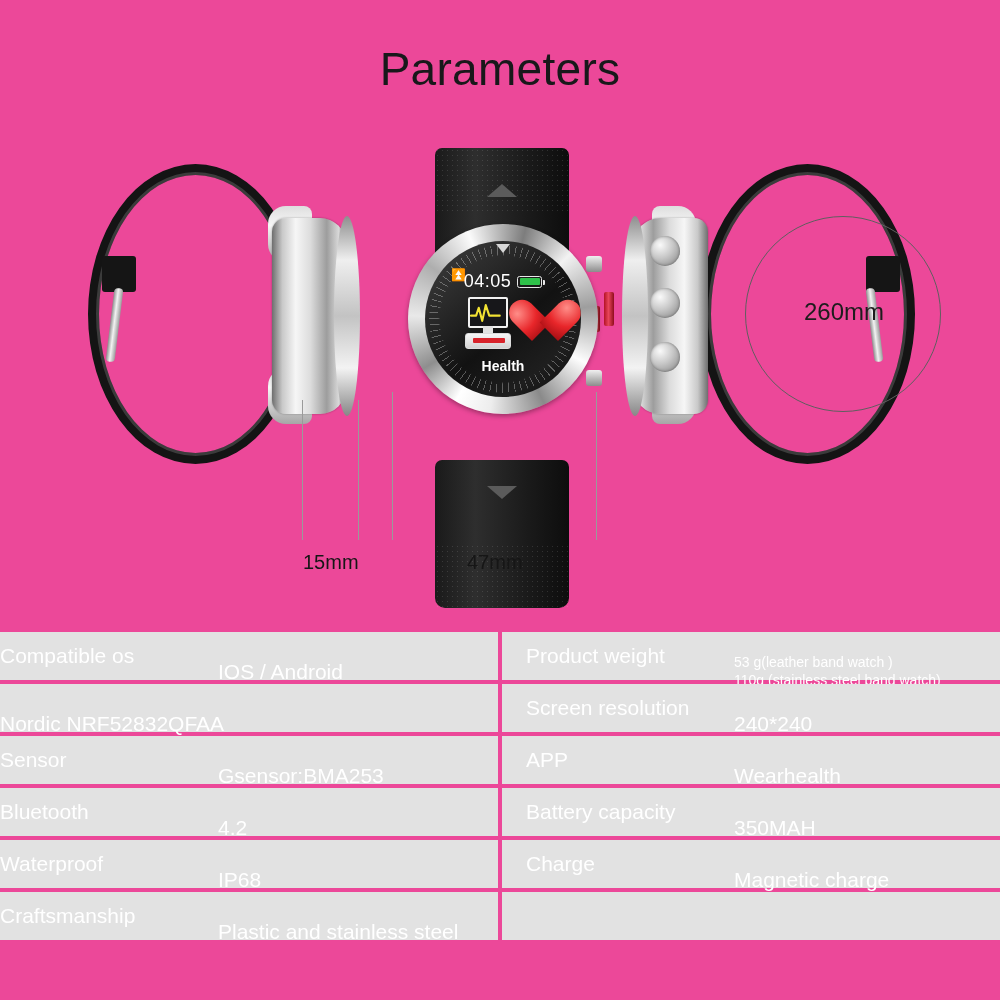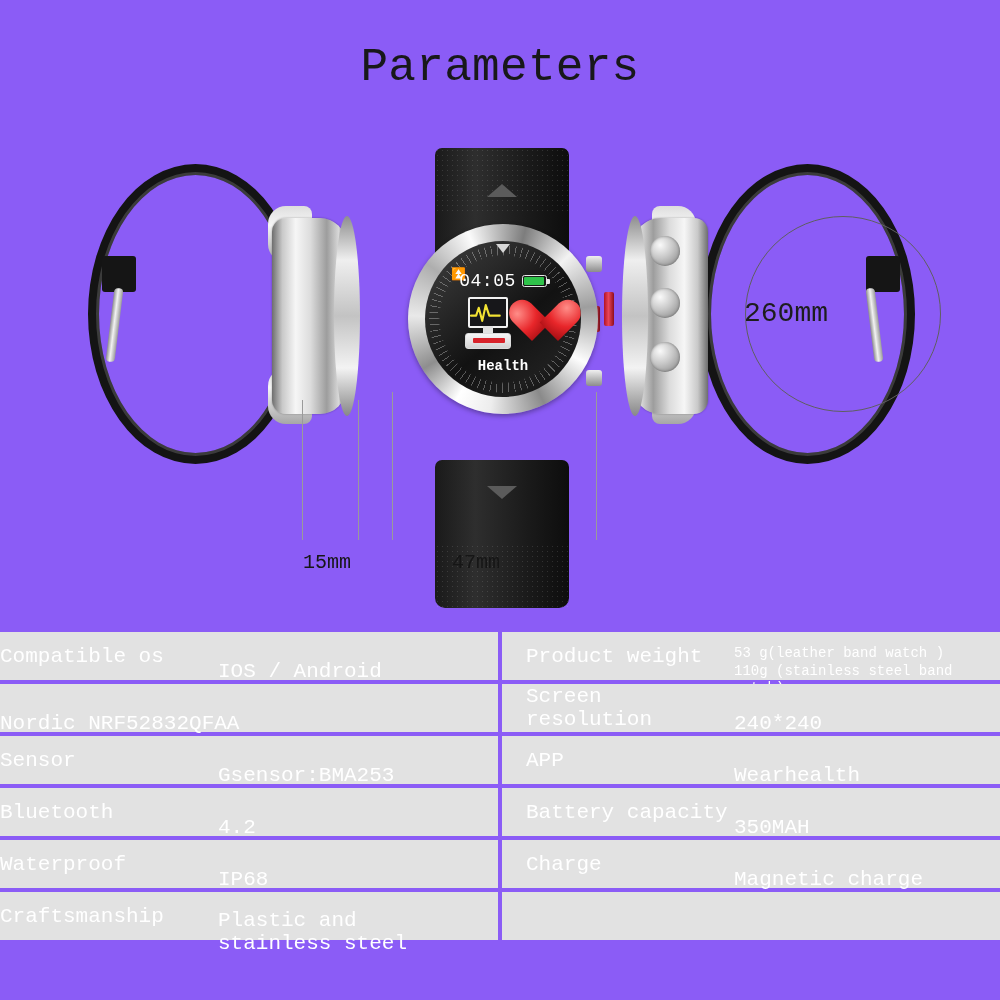--- a/index.html
+++ b/index.html
@@ -5,22 +5,21 @@
   * { box-sizing: border-box; margin: 0; padding: 0; }
   html, body {
     width: 1000px; height: 1000px;
     background: #fdfdf5;
     font-family: "Liberation Sans", sans-serif;
     overflow: hidden;
   }
   #page {
     position: relative;
     width: 1000px; height: 1000px;
-    background: #8b5cf6;
-    font-family: Liberation Mono, monospace;
+    background: #ec4899;
   }
 
   
   .page-title {
     position: absolute;
     top: 42px; left: 0; width: 1000px;
     text-align: center;
     font-size: 46px;
     font-weight: 400;
     color: #18181a;
@@ -102,22 +101,22 @@
     position: absolute;
     width: 196px; height: 196px;
     left: 745px; top: 86px;
     border: 1px solid #5f5f5f;
     border-radius: 50%;
     background: transparent;
   }
   .circumference-label {
     position: absolute;
     left: 744px; top: 168px;
-    width: 200px; text-align: left;
-    font-size: 28px; color: #1d1d1d;
+    width: 200px; text-align: center;
+    font-size: 24px; color: #1d1d1d;
   }
 
   
   .watch-front { position: absolute; left: 408px; top: 18px; width: 190px; height: 460px; }
 
   .strap {
     position: absolute; left: 27px; width: 134px;
     background: linear-gradient(90deg,#1a1a1a,#2e2e2e 30%,#191919 72%,#0d0d0d);
     border-radius: 7px;
   }
@@ -391,21 +390,21 @@
     </div>
   </div>
 
   <div>
     <div class="leader" style="left:302px; top:400px; height:140px;"></div>
     <div class="leader" style="left:358px; top:400px; height:140px;"></div>
     <div class="leader" style="left:392px; top:392px; height:148px;"></div>
     <div class="leader" style="left:596px; top:392px; height:148px;"></div>
 
     <div class="dim-label" style="left:303px; top:551px;">15mm</div>
-    <div class="dim-label" style="left:452px; top:551px;">47mm</div>
+    <div class="dim-label" style="left:467px; top:551px;">47mm</div>
   </div>
 
   <div class="spec-table">
     <div class="spec-col left" id="spec-col-left">
         <div class="spec-row">
           <div class="spec-key">Compatible os</div>
           <div class="spec-val">IOS / Android</div>
         </div>
         <div class="spec-row">
           <div class="spec-val">Nordic NRF52832QFAA</div>

